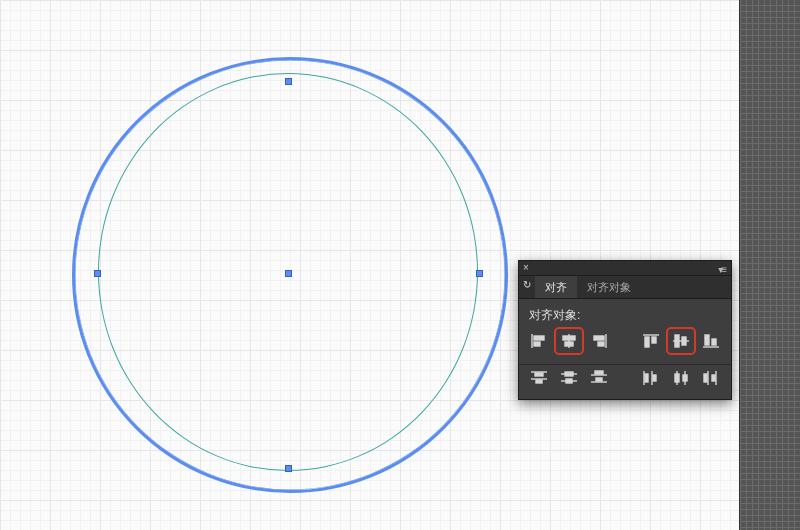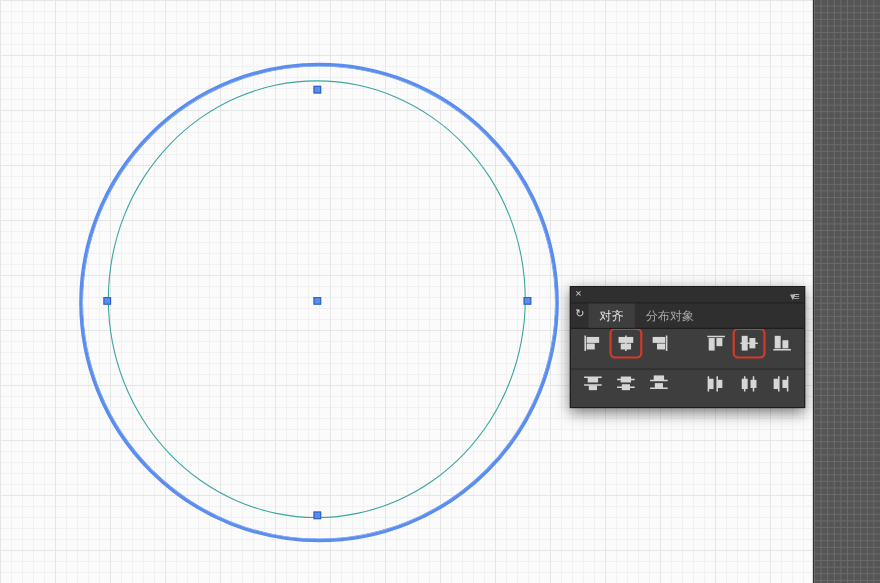--- a/index.html
+++ b/index.html
@@ -167,23 +167,24 @@
 <div class="anchor right"></div>
 
 <div class="panel">
   <div class="panel-header">
     <span class="panel-close">×</span>
     <span class="panel-menu">▾≡</span>
   </div>
   <div class="tabs" style="position:relative;">
     <span class="tab-reset">↻</span>
     <div class="tab active" style="margin-left:16px;">对齐</div>
-    <div class="tab">分布对象</div>
+    <div class="tab">对齐对象</div>
   </div>
 
+  <div class="section-label">对齐对象:</div>
   <div class="btn-row">
 
     <div class="ibtn">
       <svg width="18" height="16">
           <g stroke="#d6d6d6" stroke-width="1.4" fill="none">
         <line x1="2" y1="1" x2="2" y2="15"></line>
         <rect x="4" y="3" width="10" height="4" fill="#d6d6d6"></rect>
         <rect x="4" y="9" width="6" height="4" fill="#d6d6d6"></rect>
       </g>
         </svg>

